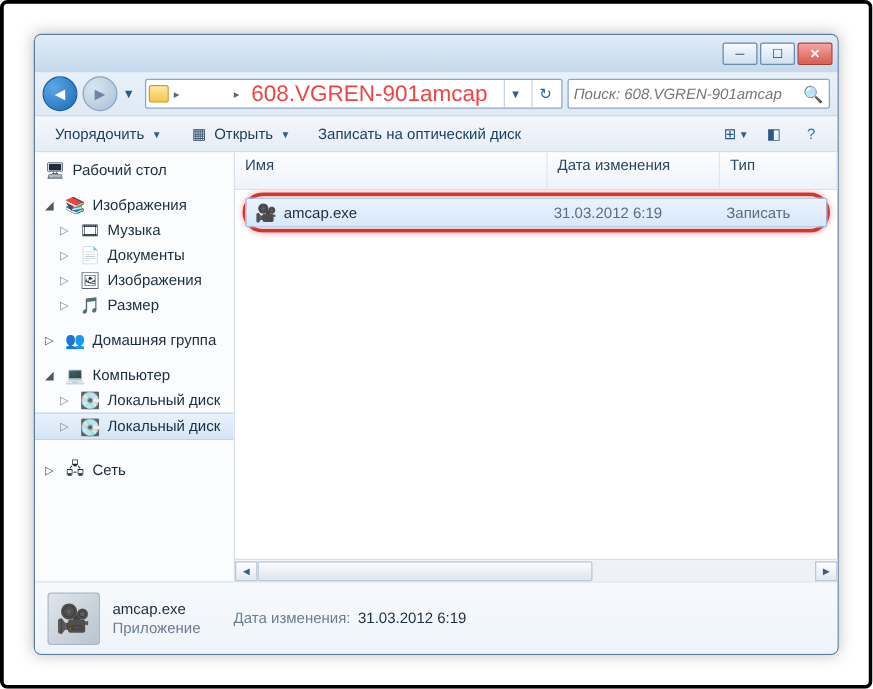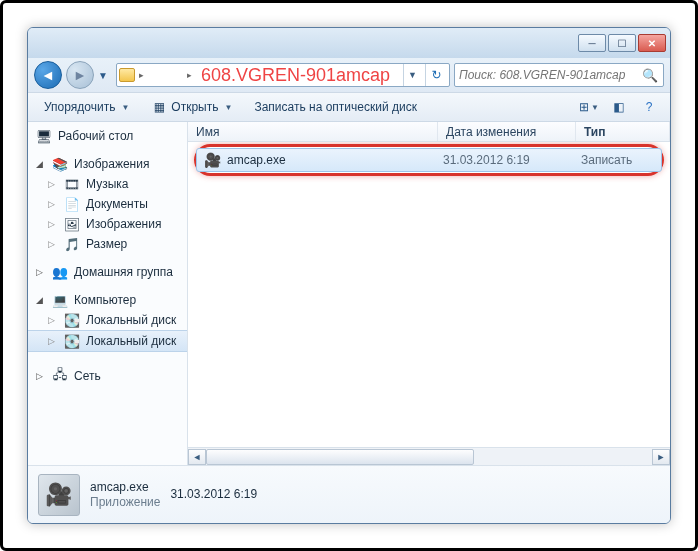--- a/index.html
+++ b/index.html
@@ -46,25 +46,25 @@
 .sb-item { display:flex; align-items:center; gap:6px; padding:2px 6px 2px 20px; white-space:nowrap; }
 .sb-item.top { padding-left:8px; font-weight:400; }
 .sb-item.group { padding-left:8px; margin-top:8px; }
 .sb-item.sel { background:linear-gradient(to bottom,#e8f1fb,#d4e5f6); border-top:1px solid #bcd3ea; border-bottom:1px solid #bcd3ea; }
 .sb-ico { width:16px; height:16px; display:inline-flex; align-items:center; justify-content:center; font-size:13px; }
 .sb-arrow { width:10px; font-size:9px; color:#888; }
 .sb-item.group .sb-arrow { color:#555; }
 
 
 .farea { flex:1; display:flex; flex-direction:column; min-width:0; }
-.cols { height:20px; background:linear-gradient(to bottom,#fcfdff,#eef3f9); border-bottom:1px solid #d9e2eb; display:flex; font-size:12px; color:#2b4560; }
+.cols { height:30px; background:linear-gradient(to bottom,#fcfdff,#eef3f9); border-bottom:1px solid #d9e2eb; display:flex; font-size:12px; color:#2b4560; }
 .col { padding:3px 8px; border-right:1px solid #e0e7ef; white-space:nowrap; overflow:hidden; }
 .col.name { width:250px; }
 .col.date { width:138px; }
-.col.type { flex:1;font-weight:bold; }
+.col.type { flex:1; }
 
 .filelist { flex:1; position:relative; overflow:hidden; }
 .file-row { position:relative; margin:6px 8px 0 8px; height:24px; background:linear-gradient(to bottom,#eaf3fd,#d6e8fa); border:1px solid #9dc3e8; border-radius:3px; display:flex; align-items:center; font-size:12px; color:#1b2d3e; }
 .highlight-ring { position:absolute; left:6px; right:6px; top:2px; height:32px; border:3px solid #d8332c; border-radius:16px; pointer-events:none; box-shadow:0 0 6px rgba(216,51,44,.4); }
 .fr-ico { width:20px; height:18px; margin:0 4px 0 6px; display:flex; align-items:center; justify-content:center; font-size:14px; color:#555; }
 .fr-name { width:216px; }
 .fr-date { width:138px; color:#5a6b7c; }
 .fr-type { flex:1; color:#5a6b7c; }
 
 .hscroll { height:18px; background:#f0f3f7; border-top:1px solid #d9e2eb; display:flex; align-items:center; }
@@ -228,19 +228,20 @@
   </div>
 
   <div class="details">
     <div class="det-ico">🎥</div>
     <div class="det-main">
       <span class="det-title">amcap.exe</span>
       <span class="det-sub">Приложение</span>
     </div>
     <div class="det-meta">
       <div class="det-meta-row">
+        <span class="det-label">Дата изменения:</span>
         <span class="det-value">31.03.2012 6:19</span>
       </div>
     </div>
   </div>
 
 </div>
 </div>
 
 </body></html>

